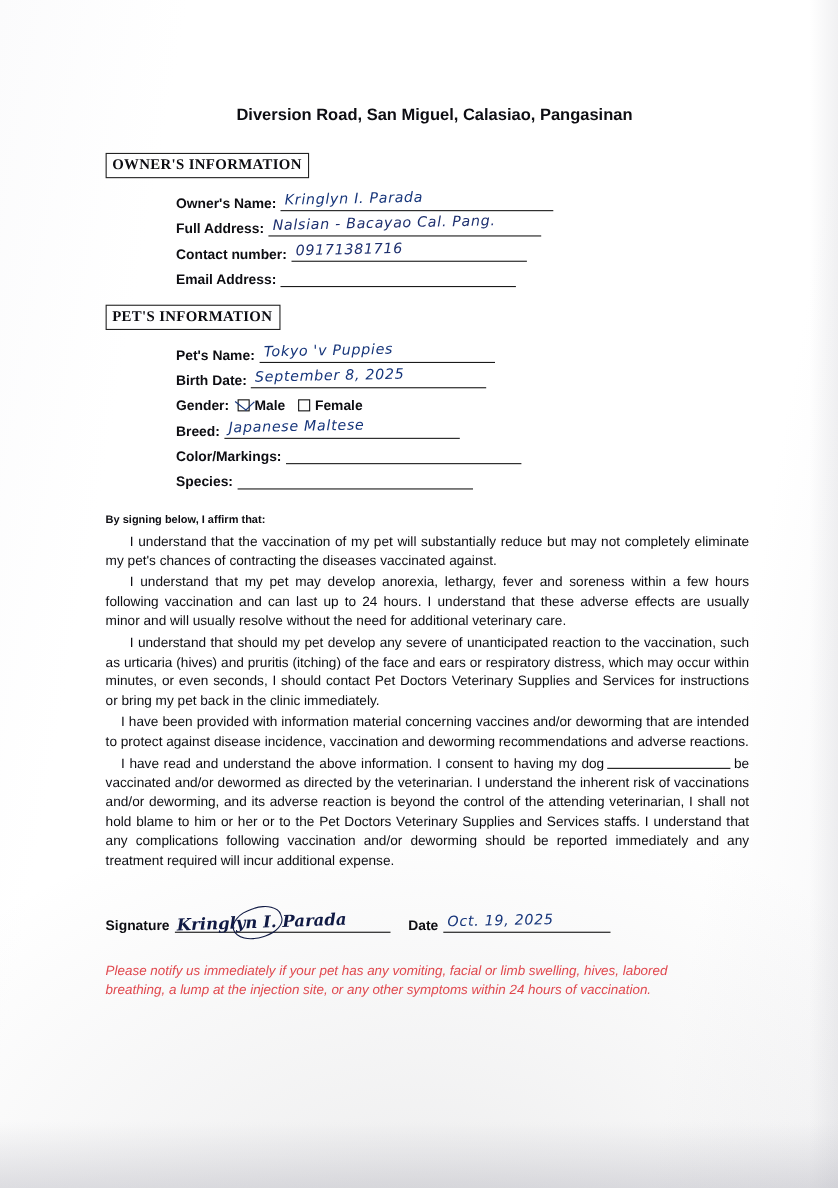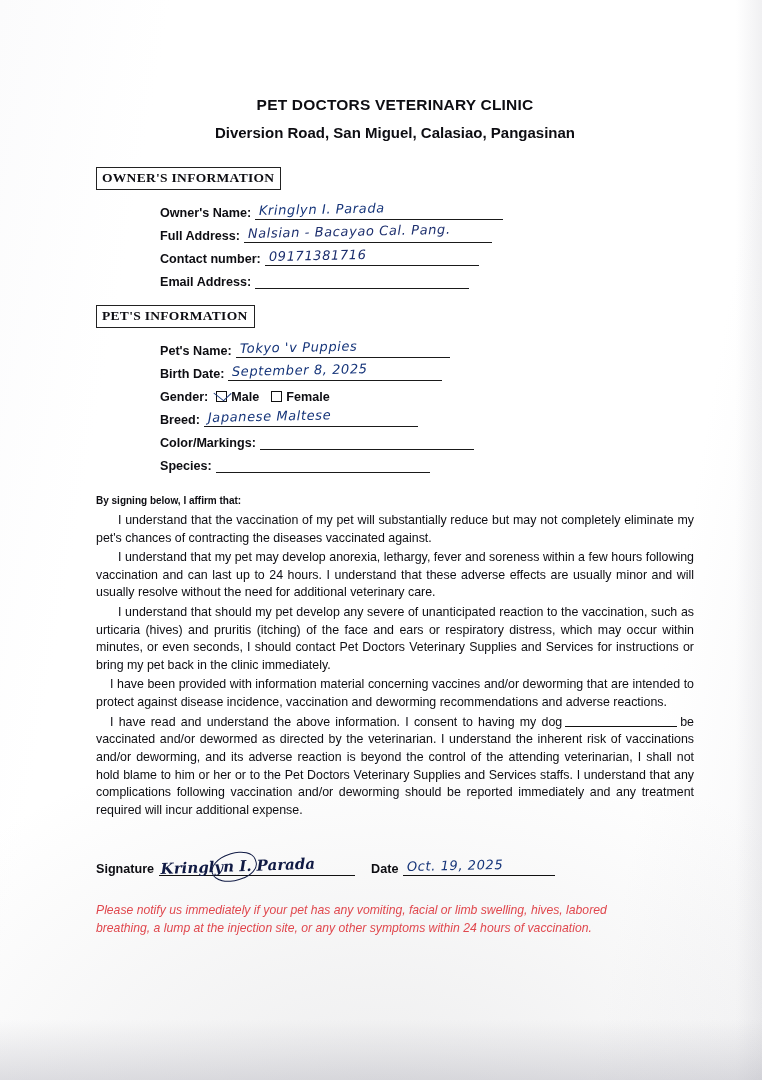--- a/index.html
+++ b/index.html
@@ -123,21 +123,21 @@
     border-right: 1.6px solid #16357a;
     transform: rotate(38deg) skewX(-8deg);
   }
   
   .affirm-head {
     font-weight: bold;
     font-size: 10px;
     margin: 22px 0 6px 0;
   }
   .body-text p {
-    margin: 0 0 2px 0;
+    margin: 0 13px 2px 0;
     font-size: 12.4px;
     line-height: 1.42;
     text-align: justify;
     text-indent: 22px;
   }
   .body-text p.noindent { text-indent: 14px; }
   .blankline {
     display: inline-block;
     width: 112px;
     border-bottom: 1px solid #111;
@@ -195,21 +195,20 @@
     line-height: 1.45;
     max-width: 560px;
   }
 </style>
 </head>
 <body>
 
 <div class="page">
   <div class="content">
 
-    <div class="clinic-name">PET DOCTORS VETERINARY CLINIC</div>
     <div class="clinic-addr">Diversion Road, San Miguel, Calasiao, Pangasinan</div>
 
     <div class="section-block">
       <div class="section-title">OWNER'S INFORMATION</div>
       <div class="fields">
 
         <div class="frow">
           <span class="flabel">Owner's Name:</span>
           <span class="fline mid">
             <span class="handwrite">Kringlyn I. Parada</span>

